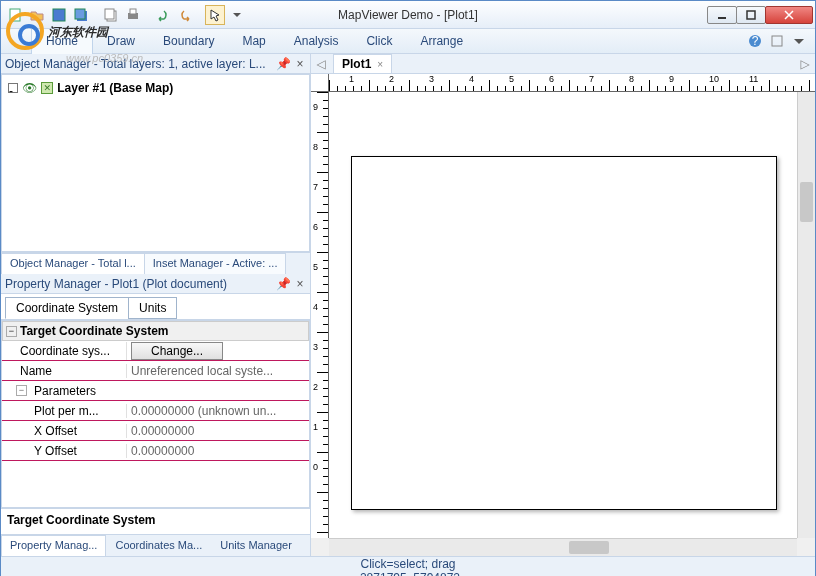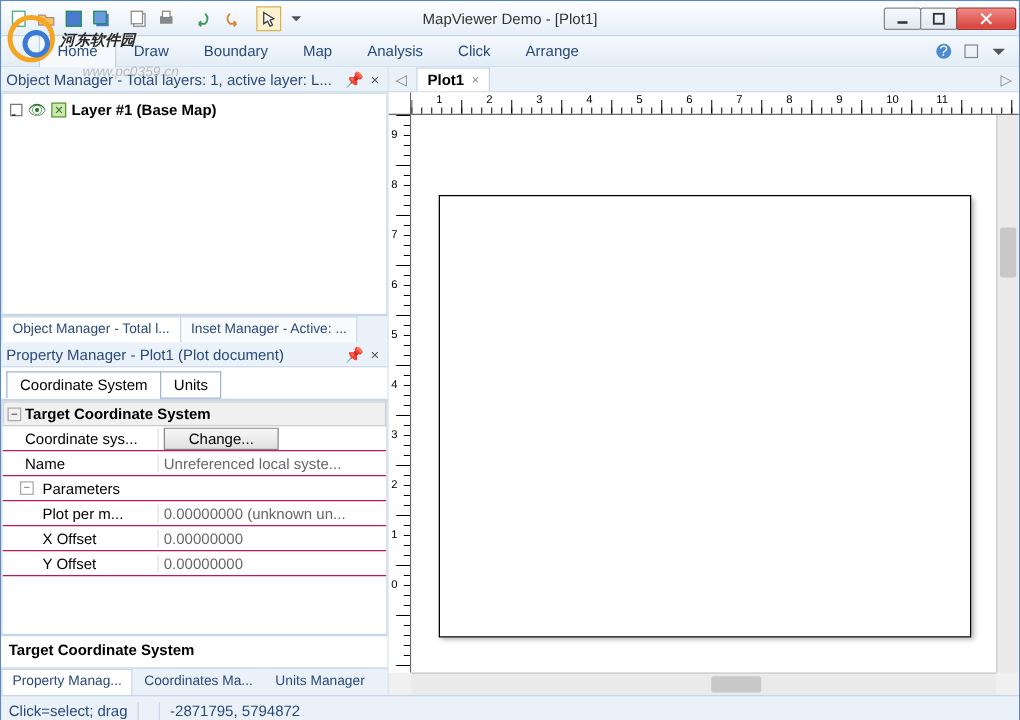--- a/index.html
+++ b/index.html
@@ -85,21 +85,21 @@
 .ruler-num-v { position: absolute; font-size: 9px; left: 2px; }
 
 .canvas { position: absolute; top: 18px; left: 18px; right: 18px; bottom: 18px; background: #fff; overflow: hidden; }
 .page { position: absolute; top: 64px; left: 22px; width: 426px; height: 354px; background: #fff; border: 1px solid #000; box-shadow: 2px 2px 4px rgba(0,0,0,0.3); }
 
 .scroll-v { position: absolute; top: 18px; right: 0; bottom: 18px; width: 18px; background: #eaeaea; border-left: 1px solid #ccc; }
 .scroll-v .thumb { position: absolute; top: 90px; left: 2px; right: 2px; height: 40px; background: #c8c8c8; border-radius: 2px; }
 .scroll-h { position: absolute; left: 18px; right: 18px; bottom: 0; height: 18px; background: #eaeaea; border-top: 1px solid #ccc; }
 .scroll-h .thumb { position: absolute; left: 240px; top: 2px; bottom: 2px; width: 40px; background: #c8c8c8; border-radius: 2px; }
 
-.statusbar { height: 20px; background: #eaf1f9; border-top: 1px solid #c8d6e8; display: flex; align-items: flex-end; font-size: 11px; color: #2a4a7a; padding: 0 6px; }
+.statusbar { height: 20px; background: #eaf1f9; border-top: 1px solid #c8d6e8; display: flex; align-items: center; font-size: 11px; color: #2a4a7a; padding: 0 6px; flex-direction: column; }
 .statusbar .sep { width: 1px; height: 14px; background: #c8d6e8; margin: 0 8px; }
 .statusbar .cell { white-space: nowrap; }
 .statusbar .wide { width: 260px; }
 
 svg { display: block; }
 </style>
 </head>
 <body>
 
 <div class="window">

